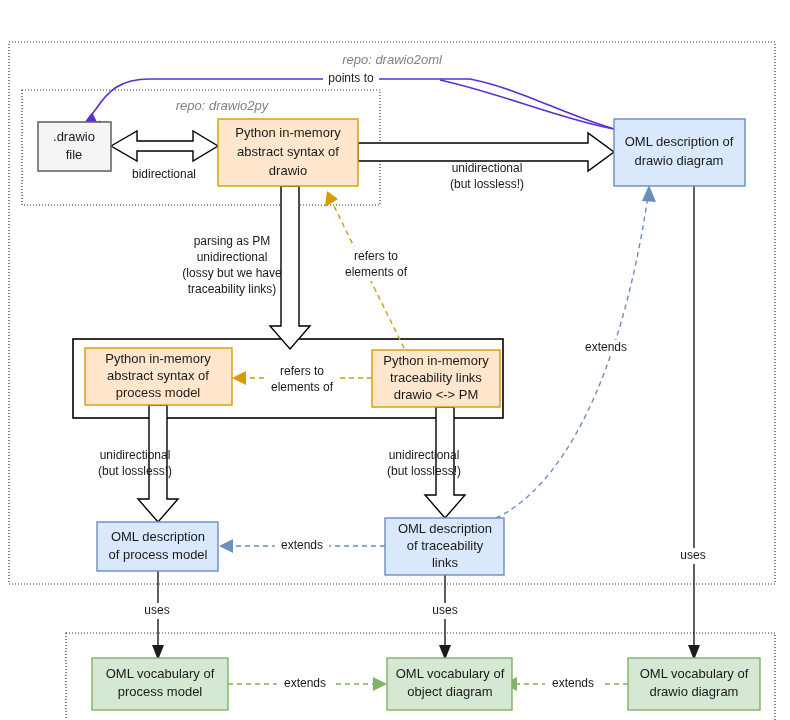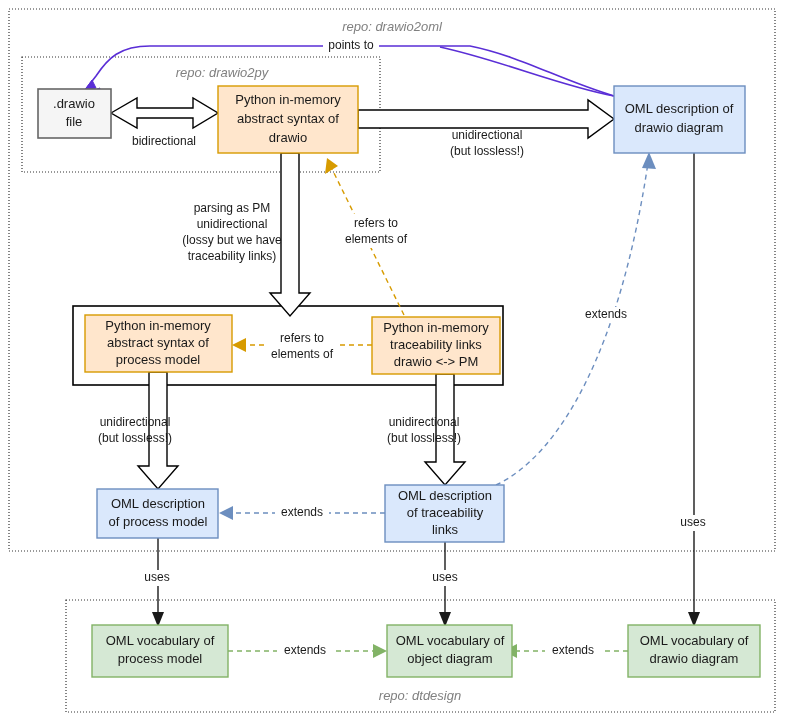--- a/index.html
+++ b/index.html
@@ -8,20 +8,21 @@
     background: #ffffff;
     width: 790px;
     height: 720px;
     overflow: hidden;
   }
   #canvas {
     position: relative;
     width: 790px;
     height: 628px;
     font-family: "Liberation Sans", sans-serif;
+    margin-top: 33px;
   }
   svg { display: block; }
   .node-label {
     font-family: "Liberation Sans", sans-serif;
     font-size: 13px;
     fill: #1a1a1a;
     text-anchor: middle;
     dominant-baseline: middle;
   }
   .edge-label {

